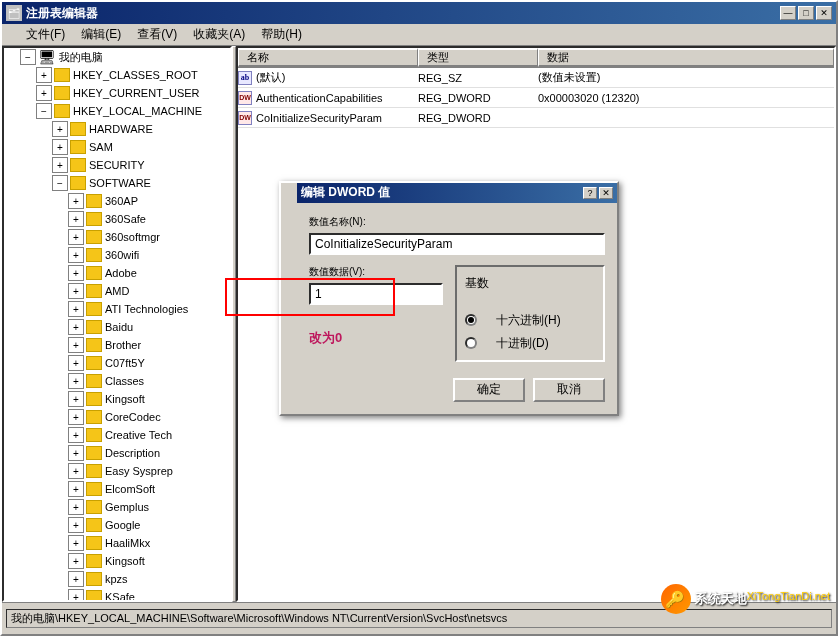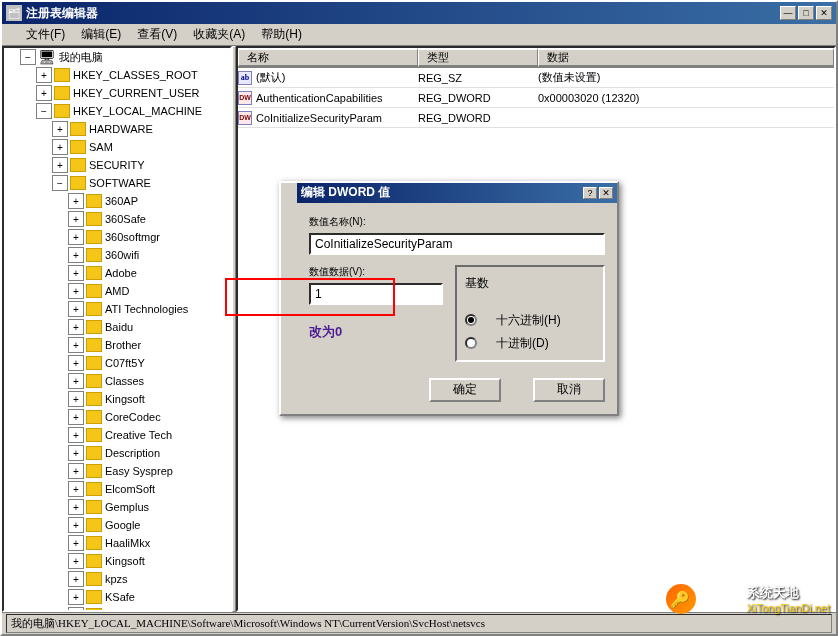--- a/index.html
+++ b/index.html
@@ -236,28 +236,27 @@
       font-weight: bold;
       font-family: serif;
     }
     .list-row-icon.dword {
       background: #ffe8e8;
       color: #800000;
     }
 
     
     .status-bar {
-      height: 22px;
+      height: 32px;
       background: #d4d0c8;
       border-top: 1px solid #808080;
       display: flex;
       align-items: center;
       padding: 0 4px;
       flex-shrink: 0;
-      font-family: Liberation Serif, serif;
     }
     .status-text {
       font-size: 11px;
       border: 1px inset #808080;
       padding: 1px 4px;
       flex: 1;
     }
 
     
     .watermark {
@@ -274,23 +273,22 @@
       background: linear-gradient(135deg, #ff6600, #ff9900);
       border-radius: 50%;
       display: flex;
       align-items: center;
       justify-content: center;
       color: #fff;
       font-size: 16px;
     }
     .watermark-text {
       display: flex;
-      flex-direction: column;
+      flex-direction: row;
       align-items: flex-start;
-      margin-left: 47px;
     }
     .watermark-line1 {
       font-size: 13px;
       font-weight: bold;
       color: #fff;
       text-shadow: 1px 1px 2px #000;
     }
     .watermark-line2 {
       font-size: 11px;
       color: #ffcc00;
@@ -417,44 +415,43 @@
       height: 22px;
       border: 2px inset;
       border-color: #808080 #fff #fff #808080;
       background: #fff;
       font-size: 12px;
       padding: 2px 4px;
       margin-bottom: 4px;
     }
     .dialog-change-label {
       font-size: 13px;
-      color: #4c1d95;
+      color: #be185d;
       font-weight: bold;
-      margin-top: 14px;
+      margin-top: 20px;
       display: block;
     }
     .dialog-buttons {
       display: flex;
       justify-content: flex-end;
       gap: 8px;
       margin-top: 10px;
       padding-top: 6px;
     }
     .dialog-btn {
       width: 72px;
       height: 24px;
       background: #d4d0c8;
       border: 2px solid;
       border-color: #fff #808080 #808080 #fff;
       font-size: 12px;
       cursor: pointer;
       display: flex;
       align-items: center;
       justify-content: center;
-      margin-left: 24px;
     }
 
     
     .tree-panel::-webkit-scrollbar { width: 16px; }
     .tree-panel::-webkit-scrollbar-track { background: #d4d0c8; }
     .tree-panel::-webkit-scrollbar-thumb {
       background: #d4d0c8;
       border: 2px solid;
       border-color: #fff #808080 #808080 #fff;
     }

